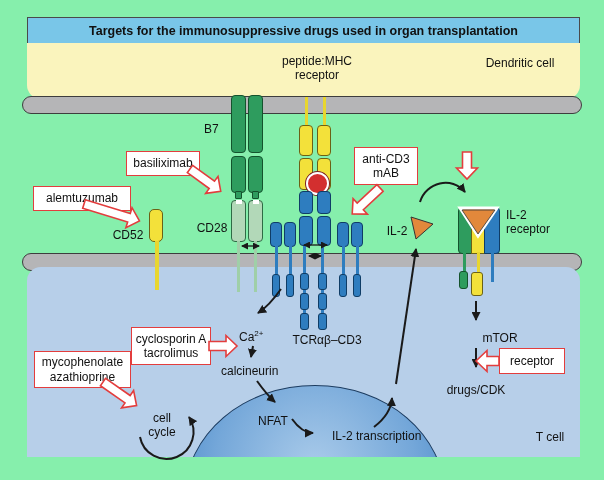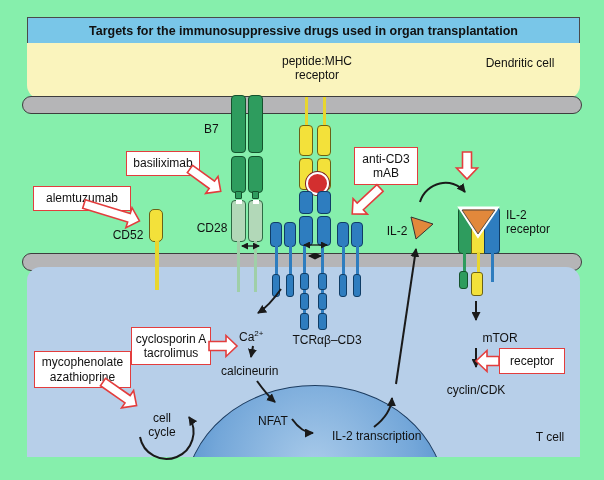--- a/index.html
+++ b/index.html
@@ -131,21 +131,21 @@
     <span>IL-2</span><br>
     <span>receptor</span>
   </div>
   <div class="lbl r" style="left:384px;top:224px;width:26px;">IL-2</div>
 
   <div class="lbl" style="left:239px;top:327px;"><span>Ca</span><sup>2+</sup></div>
   <div class="lbl" style="left:221px;top:364px;">calcineurin</div>
   <div class="lbl" style="left:258px;top:414px;">NFAT</div>
   <div class="lbl" style="left:332px;top:429px;">IL-2 transcription</div>
   <div class="lbl c" style="left:472px;top:331px;width:56px;">mTOR</div>
-  <div class="lbl c" style="left:440px;top:383px;width:72px;">cyclin/CDK</div>
+  <div class="lbl c" style="left:440px;top:383px;width:72px;">drugs/CDK</div>
   <div class="lbl c" style="left:140px;top:411px;width:44px;">
     <span>cell</span><br>
     <span>cycle</span>
   </div>
 
   <div class="drugbox" style="left:33px;top:186px;width:98px;height:25px;">
       <span>alemtuzumab</span>
     </div>
   <div class="drugbox" style="left:126px;top:151px;width:74px;height:25px;">
       <span>basiliximab</span>

